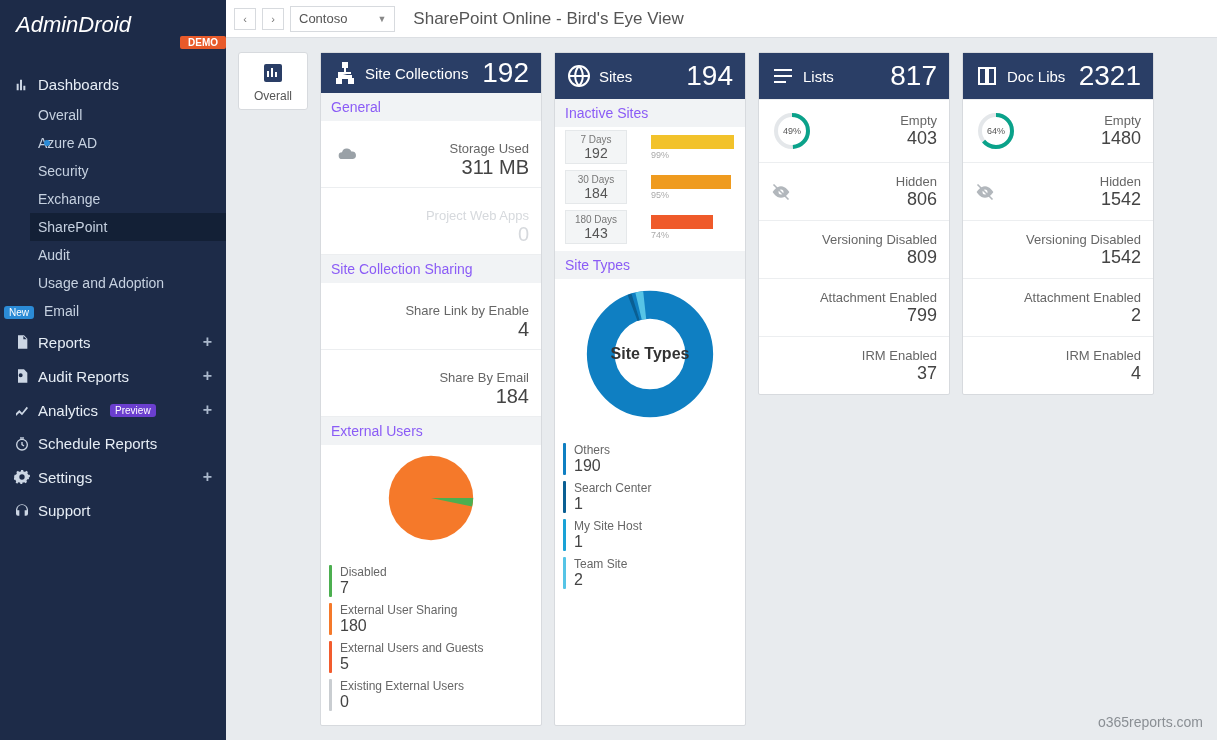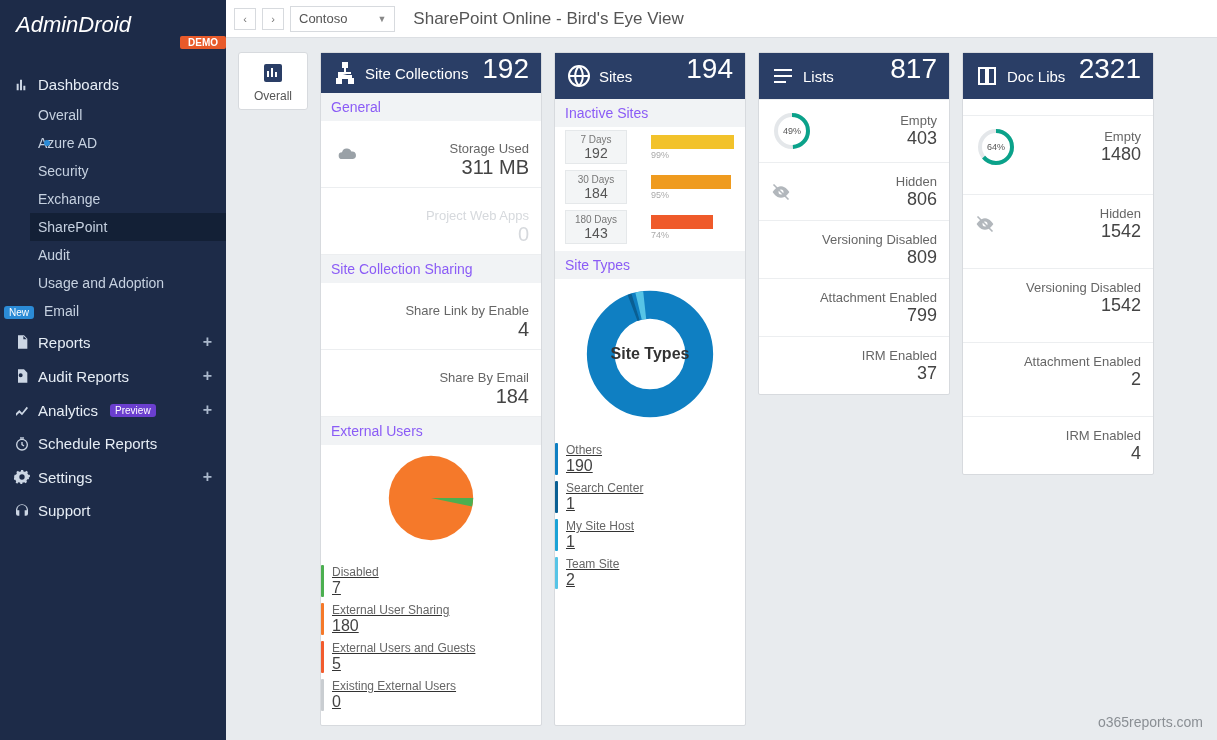--- a/index.html
+++ b/index.html
@@ -25,35 +25,35 @@
   .topbar .arrow { border: 1px solid #d7dade; width: 22px; height: 22px; display: flex; align-items: center; justify-content: center; font-size: 11px; color: #777; cursor: pointer; background:#fff; }
   .topbar .combo { border: 1px solid #d7dade; height: 26px; display: flex; align-items: center; padding: 0 8px; gap: 30px; font-size: 13px; color: #555; cursor: pointer; background:#fff;}
   .topbar .combo .caret { font-size: 9px; color: #888; }
   .topbar .title { font-size: 17px; color: #555; margin-left: 12px; }
   .content { display: flex; padding: 14px 12px; gap: 12px; overflow: hidden; flex:1;}
   .tabcol { width: 70px; display: flex; flex-direction: column; align-items: stretch; gap:0;}
   .tab { background:#fff; border:1px solid #d7dade; border-radius:3px; padding:8px 4px 6px 4px; display:flex; flex-direction:column; align-items:center; gap:4px; font-size:12px; color:#555; cursor:pointer;}
   .tab svg{width:24px;height:24px;fill:#2a3e66;}
   .cards { display:flex; gap:12px; flex:1;}
   .card { background:#fff; border:1px solid #d7dade; border-radius:2px; display:flex; flex-direction:column; }
-  .card-header { background:#2a3e66; color:#fff; height:46px; display:flex; justify-content:space-between; padding:0 12px; }
+  .card-header { background:#2a3e66; color:#fff; height:46px; display:flex; align-items:center; justify-content:space-between; padding:0 12px; }
   .card-header .chl{display:flex;align-items:center;gap:8px;}
   .card-header svg{width:24px;height:24px;fill:#fff;}
   .card-header .big{font-size:28px; font-weight:300;}
   .card-header .lbl{font-size:15px;}
   .section-title { background:#f1f3f5; padding:6px 10px; font-size:14px; color:#8b5cf6;}
   .row { border-bottom:1px solid #eceef0; padding:8px 12px; display:flex; flex-direction:column; align-items:flex-end; gap:0;}
   .row .rlabel{font-size:13px; color:#666;margin-top:12px;}
   .row .rval{font-size:20px; color:#444;}
   .row.faded .rlabel,.row.faded .rval{color:#d6d9dd;}
   .col1{width:222px;}
   .col2{width:192px;}
   .col3{width:192px;}
   .col4{width:192px;}
-  .legend{padding:8px 0;text-decoration:underline;}
+  .legend{padding:8px 8px;}
   .legend-item{display:flex; gap:8px; align-items:flex-start; margin:6px 0;}
   .legend-bar{width:3px; align-self:stretch; border-radius:1px;}
   .legend-text .ll{font-size:12px;color:#666;}
   .legend-text .lv{font-size:16px;color:#444;}
   .pie-wrap{display:flex;justify-content:center;align-items:center;height:120px;}
   .donut-wrap{display:flex;justify-content:center;align-items:center;height:150px;position:relative;}
   .donut-label{position:absolute;font-size:16px;font-weight:600;color:#333;}
   .inactive-row{display:flex;align-items:center;gap:24px;padding:3px 10px;}
   .inactive-left{background:#f3f5f6;border:1px solid #e5e8ea;width:62px;height:34px;display:flex;flex-direction:column;align-items:center;justify-content:center;font-size:10px;color:#777;}
   .inactive-left .iv{font-size:14px;color:#555;}
@@ -403,21 +403,21 @@
             </div>
           <div class="statsrow">
               <span></span>
               <div class="srt">
                 <span class="sl">IRM Enabled</span>
                 <span class="sv">37</span>
               </div>
             </div>
         </div>
 
-        <div class="card col4" style="align-self:flex-start;gap:16px;">
+        <div class="card col4" style="align-self:flex-start;">
           <div class="card-header">
             <span class="chl">
                 <svg viewBox="0 0 24 24">
                   <path d="M4 4h7v16H4zM13 4h7v16h-7z" fill="none" stroke="#fff" stroke-width="2"></path>
                 </svg>
                 <span class="lbl">Doc Libs</span>
               </span>
             <span class="big">2321</span>
           </div>
           <div class="statsrow">

